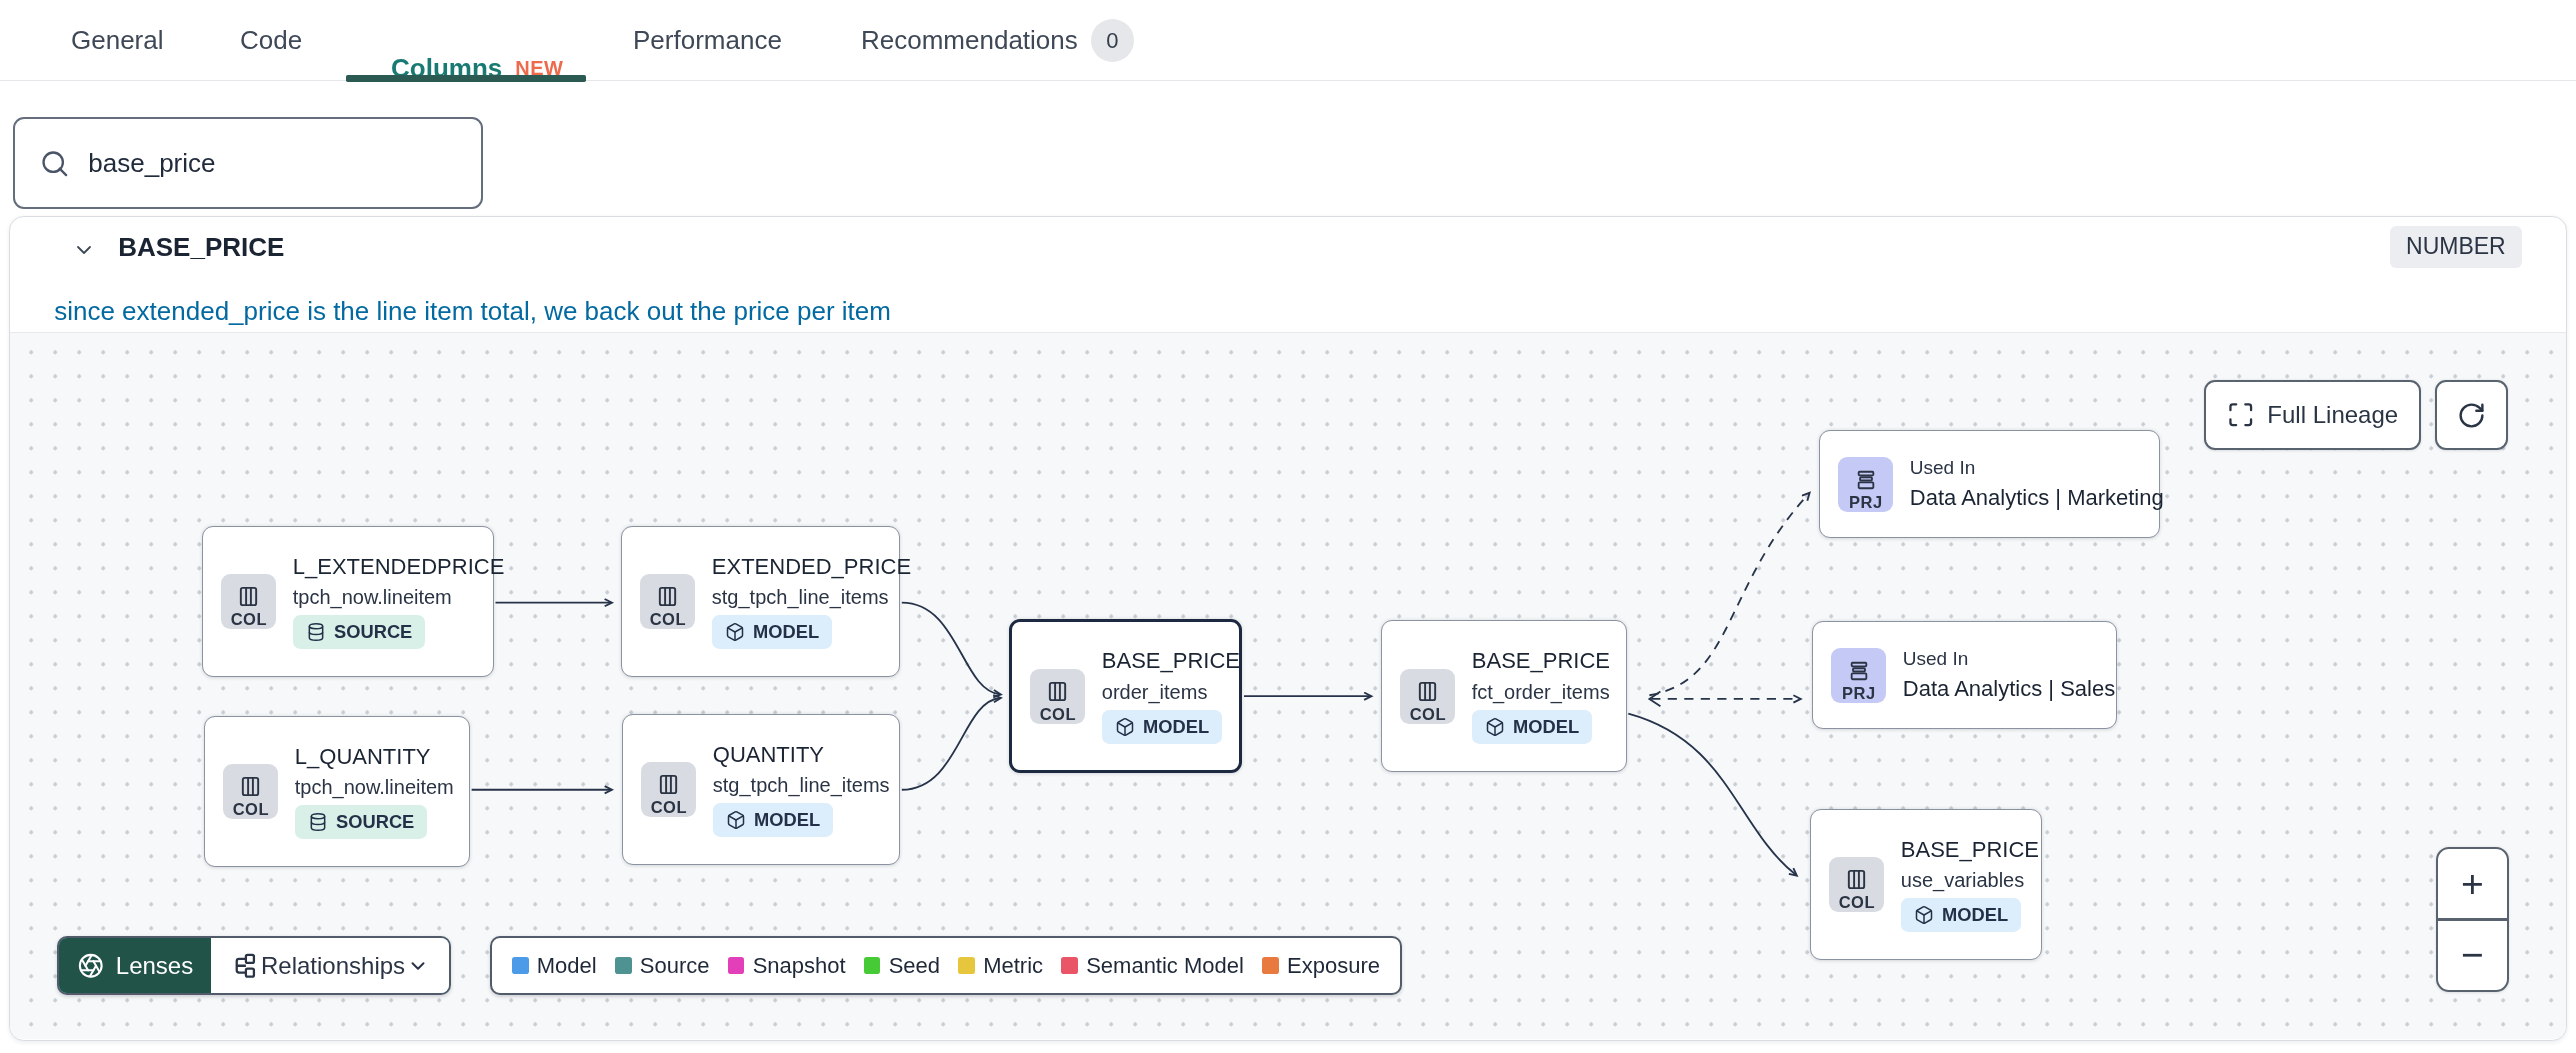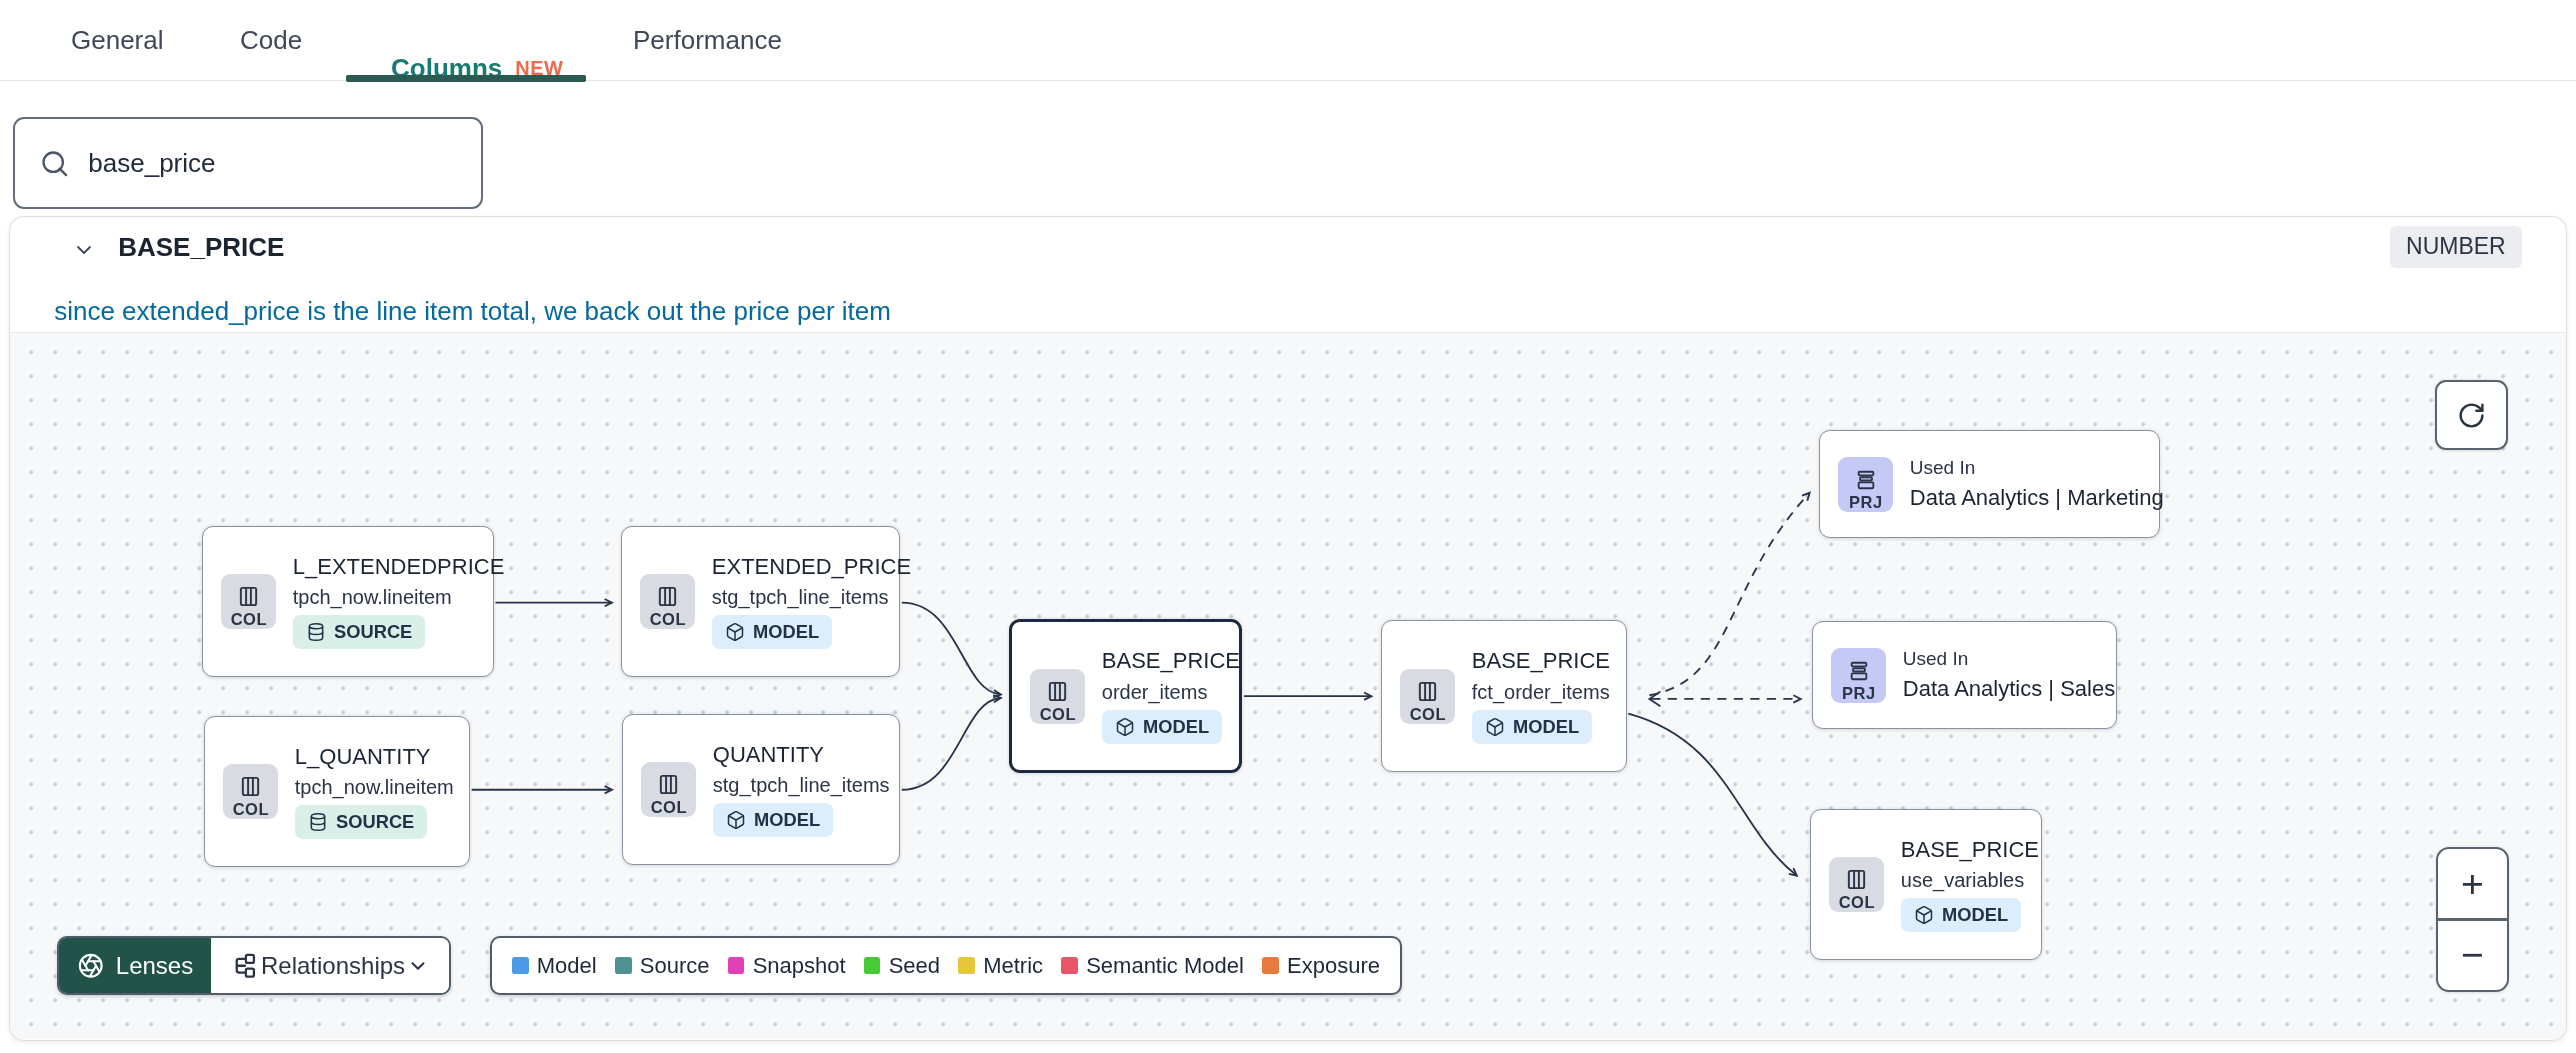--- a/index.html
+++ b/index.html
@@ -69,20 +69,24 @@
     </div>
     <div class="tab" style="left:240px">
       <span>Code</span>
     </div>
     <div class="tab active" style="left:391px">
       <span>Columns</span>
       <span class="new-badge">NEW</span>
     </div>
     <div class="tab" style="left:633px">
       <span>Performance</span>
+    </div>
+    <div class="tab" style="left:861px">
+      <span>Recommendations</span>
+      <span class="count-badge">0</span>
     </div>
     <div class="active-underline"></div>
   </div>
 
   <div class="searchbox">
     <svg width="31" height="31" viewBox="0 0 24 24" fill="none" stroke="#4a5568" stroke-width="1.8" stroke-linecap="round">
         <circle cx="11" cy="11" r="7.5"></circle>
         <path d="m21 21-5-5"></path>
       </svg>
     <input class="search-input" type="text" value="base_price" style="">
@@ -306,20 +310,29 @@
         <svg width="20" height="20" viewBox="0 0 24 24" fill="none" stroke="#233048" stroke-width="1.8" stroke-linejoin="round">
             <path d="M21 8a2 2 0 0 0-1-1.73l-7-4a2 2 0 0 0-2 0l-7 4A2 2 0 0 0 3 8v8a2 2 0 0 0 1 1.73l7 4a2 2 0 0 0 2 0l7-4A2 2 0 0 0 21 16Z"></path>
             <path d="m3.3 7 8.7 5 8.7-5"></path>
             <path d="M12 22V12"></path>
           </svg>
         <span>MODEL</span>
       </span>
     </span>
   </div>
 
+  <div class="btn full-lineage-btn">
+    <svg width="27.5" height="27.5" viewBox="0 0 24 24" fill="none" stroke="#2a3444" stroke-width="2" stroke-linecap="round">
+        <path d="M8 3H5a2 2 0 0 0-2 2v3"></path>
+        <path d="M21 8V5a2 2 0 0 0-2-2h-3"></path>
+        <path d="M3 16v3a2 2 0 0 0 2 2h3"></path>
+        <path d="M16 21h3a2 2 0 0 0 2-2v-3"></path>
+      </svg>
+    <span>Full Lineage</span>
+  </div>
   <div class="btn refresh-btn">
     <svg width="29" height="29" viewBox="0 0 24 24" fill="none" stroke="#2a3444" stroke-width="2" stroke-linecap="round" stroke-linejoin="round">
         <path d="M21 12a9 9 0 1 1-9-9c2.52 0 4.93 1 6.74 2.74L21 8"></path>
         <path d="M21 3v5h-5"></path>
       </svg>
   </div>
 
   <div class="zoomctl">
     <div class="zbtn">+</div>
     <div class="zdiv"></div>

